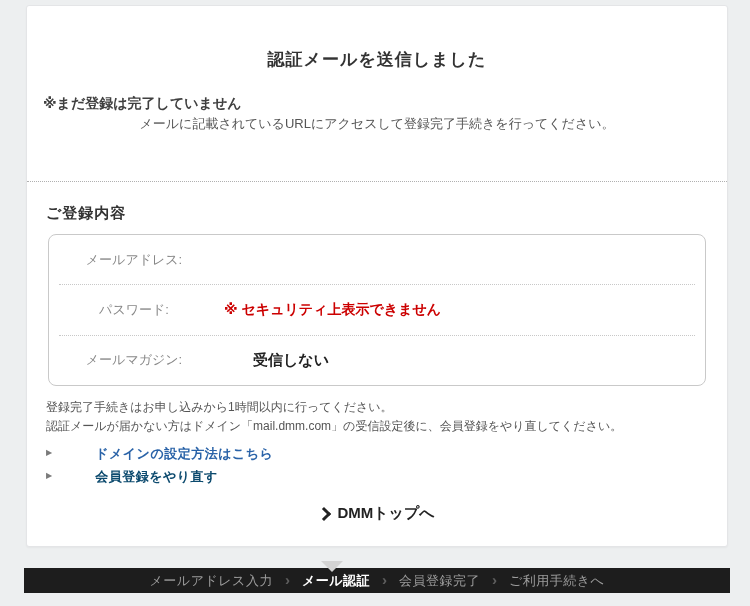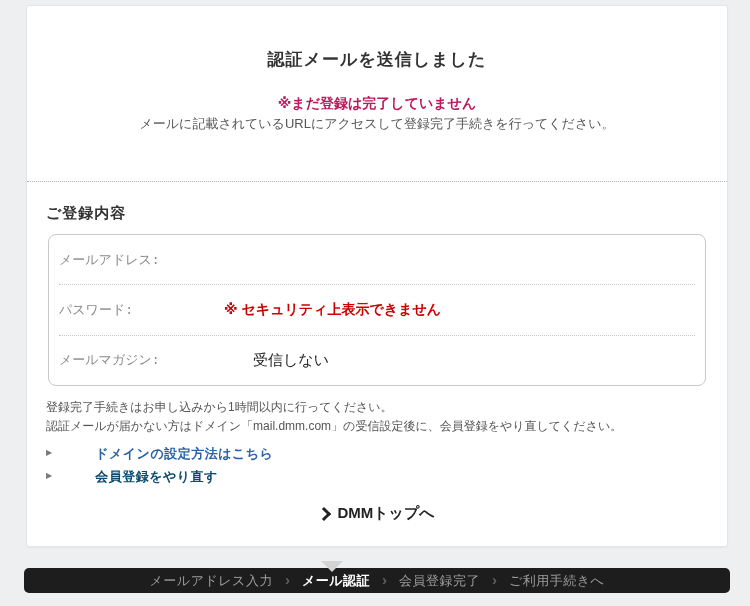--- a/index.html
+++ b/index.html
@@ -23,23 +23,22 @@
     box-shadow: 0 1px 2px rgba(0,0,0,0.04);
   }
 
   .page-title {
     position: absolute; top: 42px; left: 0; width: 100%;
     text-align: center;
     font-size: 17px; font-weight: bold; color: #333;
     letter-spacing: 1px;
   }
   .warning-text {
-    position: absolute; top: 89px; left: 0; width: 100%;
-    text-align: center;
-    font-size: 14px; font-weight: bold; color: #be185d;
+    position: absolute; top: 89px; left: 16px; width: 100%;
+    font-size: 14px; font-weight: bold; color: #404040;
   }
   .instruction-text {
     position: absolute; top: 109px; left: 0; width: 100%;
     text-align: center;
     font-size: 13px; color: #555;
   }
 
   .divider {
     position: absolute; top: 175px; left: 0; width: 100%;
     border-top: 1px dotted #b0b0b0;
@@ -60,26 +59,26 @@
     display: flex; flex-direction: column;
   }
   .reg-row {
     flex: 1 1 0;
     display: flex; align-items: center;
   }
   .reg-row + .reg-row { border-top: 1px dotted #c8c8c8; }
   .reg-row { margin: 0 10px; }
   .reg-label {
     flex: 0 0 150px;
-    text-align: left;
-    font-size: 13px; color: #888; font-family: Liberation Mono, monospace;
+    text-align: center;
+    font-size: 13px; color: #888;
   }
   .reg-value { margin-left: 15px; font-size: 14px; color: #333; }
   .reg-value.red { color: #cc0000; font-weight: bold; }
-  .reg-value.bold { color: #222; font-weight: normal; font-size: 15px; margin-left: 44px; }
+  .reg-value.bold { color: #222; font-weight: bold; font-size: 15px; margin-left: 44px; }
 
   .notes {
     position: absolute; top: 392px; left: 19px; right: 19px;
     font-size: 12px; color: #555; line-height: 19px;
   }
 
   .link-list { position: absolute; top: 436px; left: 19px; }
   .link-line { display: flex; align-items: center; height: 23px; }
   .link-bullet {
     font-size: 8px; color: #7a7a7a; margin-right: 7px;
@@ -119,21 +118,21 @@
     border-right: 11px solid transparent;
     border-top: 11px solid #d3d3d3;
     z-index: 2;
   }
 
   
   .step-bar {
     position: absolute; left: 24px; top: 568px;
     width: 706px; height: 25px;
     background: #1d1d1d;
-    border-radius: 5px;
+    border-radius: 0;
     display: flex; align-items: center; justify-content: center;
     z-index: 1;
   }
   .step-item {
     font-size: 13px; color: #9d9d9d;
     margin: 0 8px;
     letter-spacing: 0.5px;
   }
   .step-item.active { color: #ffffff; font-weight: bold; }
   .step-sep {

